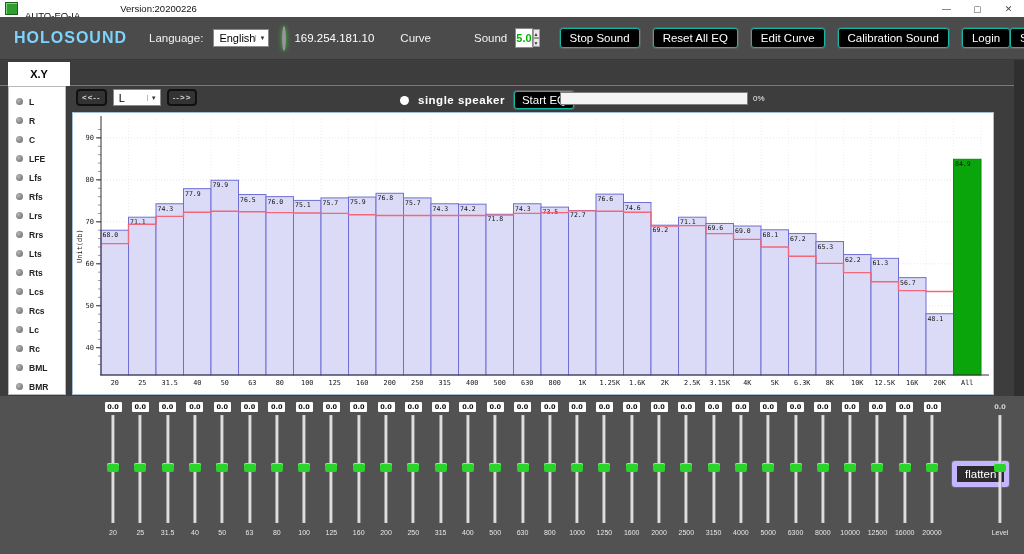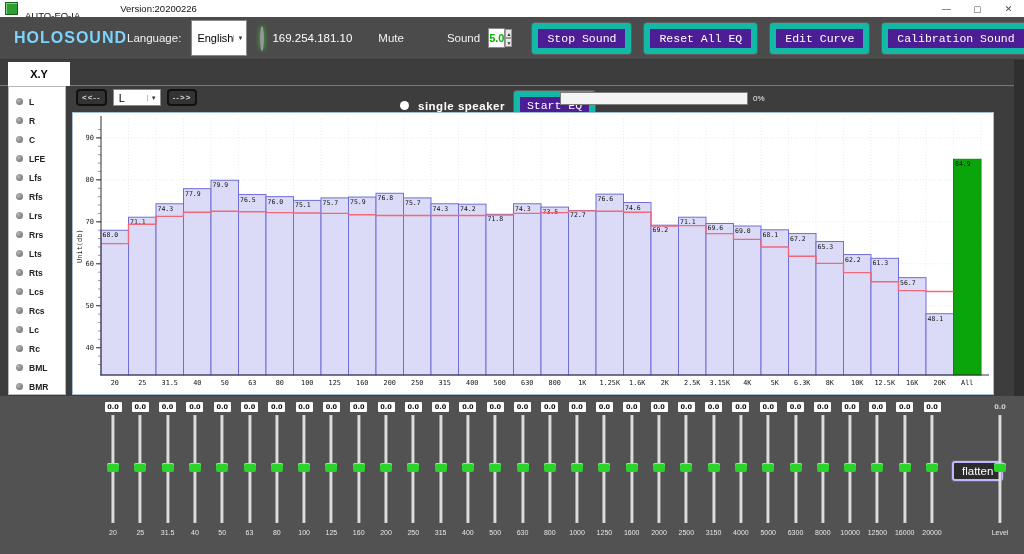--- a/index.html
+++ b/index.html
@@ -17,34 +17,34 @@
   .win-btn{width:31px;display:flex;align-items:center;justify-content:center;
            font-size:9px;color:#484848;}
 
   
   .toolbar{position:absolute;top:17px;left:0;right:0;height:43px;background:#4b4b4b;
            display:flex;align-items:center;box-sizing:border-box;padding:0 14px;
            border-bottom:1px solid #383838;}
   .logo{color:#7dd3fc;font-size:16px;font-weight:bold;letter-spacing:1px;
         font-family:"Liberation Sans",sans-serif;}
   .lbl{color:#f2f2f2;font-size:11.5px;}
-  .selectbox{background:#fff;border:1px solid #8a8a8a;height:36px;display:flex;
+  .selectbox{background:#fff;border:1px solid #8a8a8a;height:18px;display:flex;
              align-items:center;font-size:11px;color:#000;padding-left:5px;box-sizing:border-box;}
   .selectbox .arrow{margin-left:auto;font-size:6px;color:#333;padding:0 3px;border-left:1px solid #bbb;}
   .led{width:21px;height:21px;border-radius:50%;border:2px solid #979797;
        background:radial-gradient(circle at 45% 40%,#eaffea 0%,#86f286 35%,#2fbd2f 70%,#1f8f1f 100%);
        box-shadow:0 0 5px #3c3;}
   .ip{color:#fff;font-size:11.5px;}
   .vol-box{width:25px;height:18px;background:#fff;color:#00b400;font-weight:bold;font-size:11px;
            display:flex;align-items:center;justify-content:center;border:1px solid #8a8a8a;}
   .spinner{display:flex;flex-direction:column;width:11px;height:18px;}
   .spin-btn{flex:1;background:#e9e9e9;border:1px solid #9a9a9a;font-size:5px;line-height:4px;
             color:#333;display:flex;align-items:center;justify-content:center;}
-  .btn{background:#4c1d95;border:6px solid #14b8a6;border-radius:3px;color:#fff;
-       font-size:11.5px;padding:3px 9px;white-space:nowrap;box-shadow:0 0 0 1px #5d5d5d;font-family:Liberation Mono, monospace;}
+  .btn{background:#000000;border:1px solid #14b8a6;border-radius:3px;color:#fff;
+       font-size:11.5px;padding:3px 9px;white-space:nowrap;box-shadow:0 0 0 1px #5d5d5d;}
 
   
   .tabrow{position:absolute;top:60px;left:0;right:0;height:26px;background:#3d3d3d;
           border-bottom:1px solid #4f85ad;box-sizing:border-box;}
   .tab{position:absolute;left:8px;top:2px;width:62px;height:24px;background:#fff;color:#000;
        font-size:11px;font-weight:bold;display:flex;align-items:center;justify-content:center;}
 
   
   .main{position:absolute;top:87px;left:0;right:0;height:309px;background:#3d3d3d;}
   .sidebar{position:absolute;left:8px;top:-1px;width:58px;height:309px;background:#fff;
@@ -75,47 +75,47 @@
   .s-val{width:17px;height:10px;background:#fff;margin:0 auto;font-size:6.5px;font-weight:bold;
          color:#111;text-align:center;line-height:10px;border-radius:1px;
          font-family:"DejaVu Sans",sans-serif;}
   .s-track{height:108px;position:relative;margin-top:3px;}
   .s-line{position:absolute;left:50%;top:0;bottom:0;width:3px;transform:translateX(-50%);
           background:#e3e3e3;box-shadow:inset 0 0 1px #777;}
   .s-handle{position:absolute;top:48px;left:50%;transform:translateX(-50%);width:12px;height:9px;
             background:#2bd42b;border-radius:2px;box-shadow:inset 0 1px 0 #8df08d;}
   .s-lbl{margin-top:6px;text-align:center;font-size:7px;color:#e6e6e6;}
   .level-unit .s-val{background:transparent;color:#cfcfcf;}
-  .flatten-btn{position:absolute;left:952px;top:65px;background:#2c2c2c;border:2px solid #c4b5fd;
+  .flatten-btn{position:absolute;left:952px;top:65px;background:#2c2c2c;border:5px solid #c4b5fd;
                border-radius:3px;color:#fff;font-size:11.5px;padding:2px 8px;box-shadow:0 0 0 1px #666;}
 </style>
 </head>
 <body>
 
 <div class="titlebar">
   <div class="app-icon"></div>
   <span class="tb-title">AUTO-EQ-IA</span>
   <span class="tb-version">Version:20200226</span>
   <div class="win-controls">
     <span class="win-btn">—</span>
     <span class="win-btn">▢</span>
     <span class="win-btn">✕</span>
   </div>
 </div>
 
 <div class="toolbar">
   <span class="logo">HOLOSOUND</span>
-  <span class="lbl" style="">Language:</span>
+  <span class="lbl" style="margin-left:22px">Language:</span>
   <div class="selectbox" style="width:56px;margin-left:10px">
     <span>English</span>
     <span class="arrow">▼</span>
   </div>
   <div class="led" style="margin-left:13px"></div>
   <span class="ip" style="margin-left:8px">169.254.181.10</span>
-  <span class="lbl" style="margin-left:26px">Mute</span>
+  <span class="lbl" style="margin-left:26px">Curve</span>
   <svg width="26" height="20" viewBox="0 0 26 20" style="margin-left:5px">
     <polygon points="2,7 6.5,7 11,3 11,17 6.5,13 2,13" fill="#ededed" stroke="#444" stroke-width="0.8"></polygon>
     <path d="M13.5 7 a4.2 4.2 0 0 1 0 6" stroke="#2f63d8" stroke-width="1.7" fill="none"></path>
     <path d="M16.2 5 a7.2 7.2 0 0 1 0 10" stroke="#2f63d8" stroke-width="1.7" fill="none"></path>
     <path d="M19 3 a10.2 10.2 0 0 1 0 14" stroke="#2f63d8" stroke-width="1.7" fill="none"></path>
   </svg>
   <span class="lbl" style="margin-left:38px">Sound</span>
   <div class="vol-box" style="margin-left:8px">5.0</div>
   <div class="spinner">
     <div class="spin-btn">▲</div>

